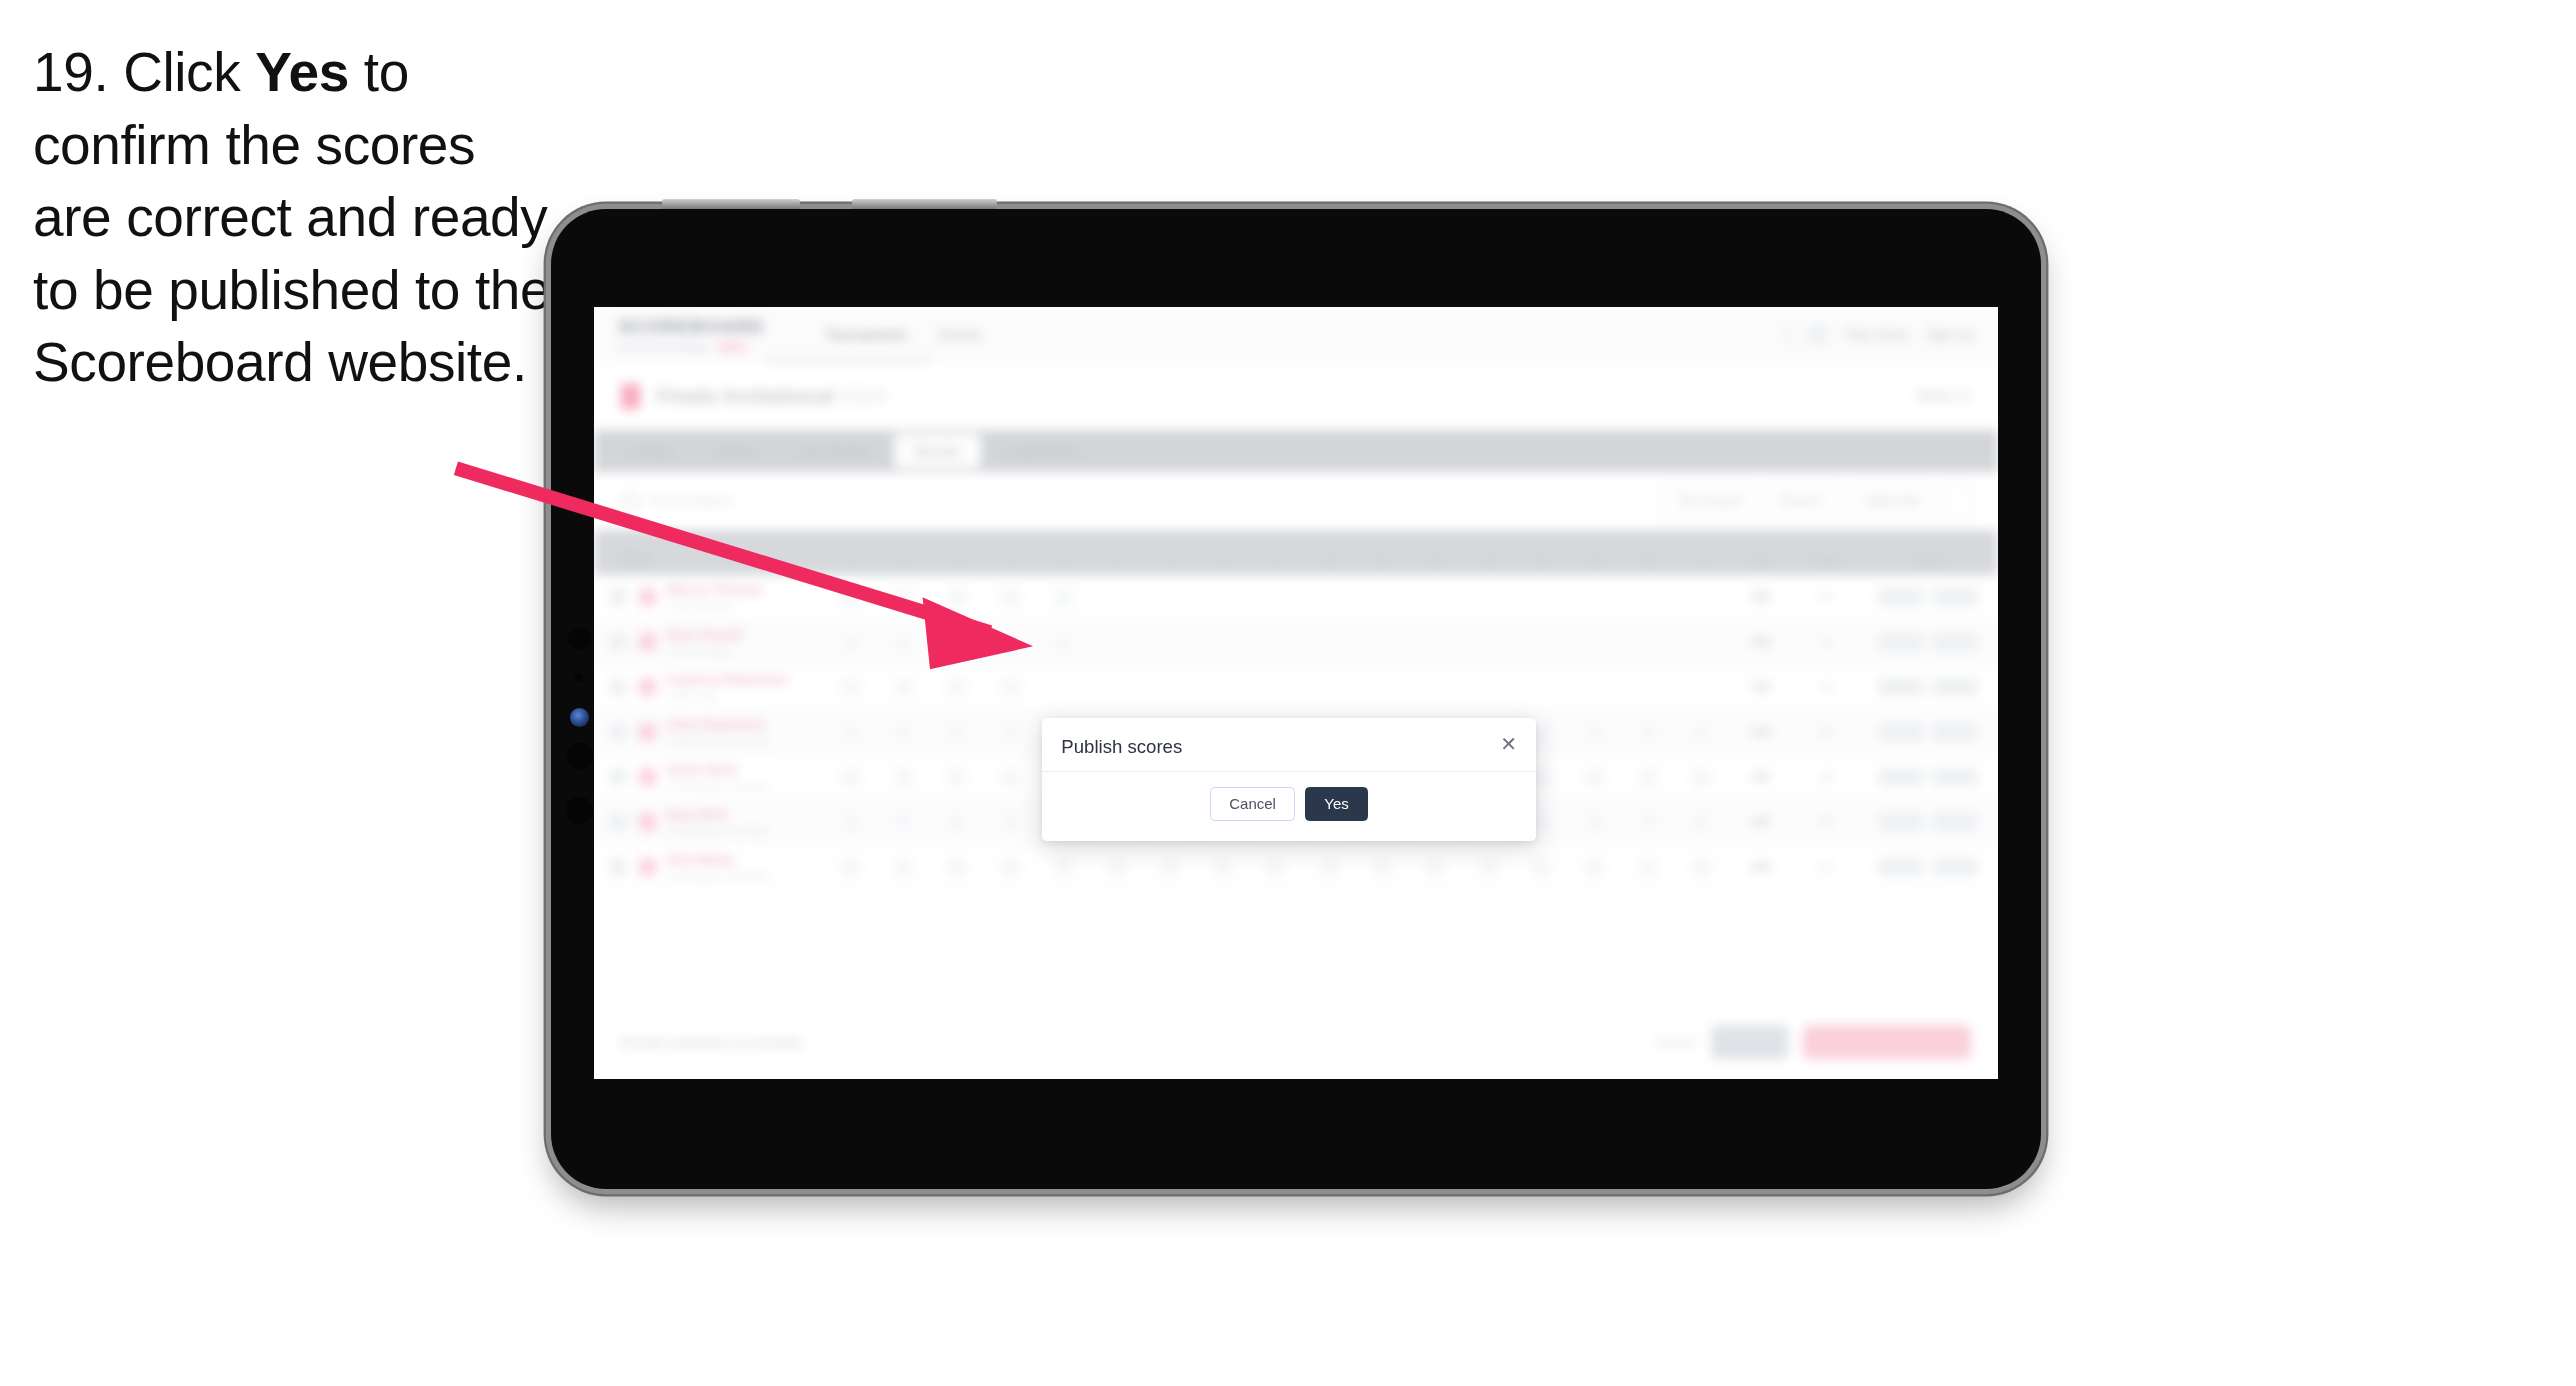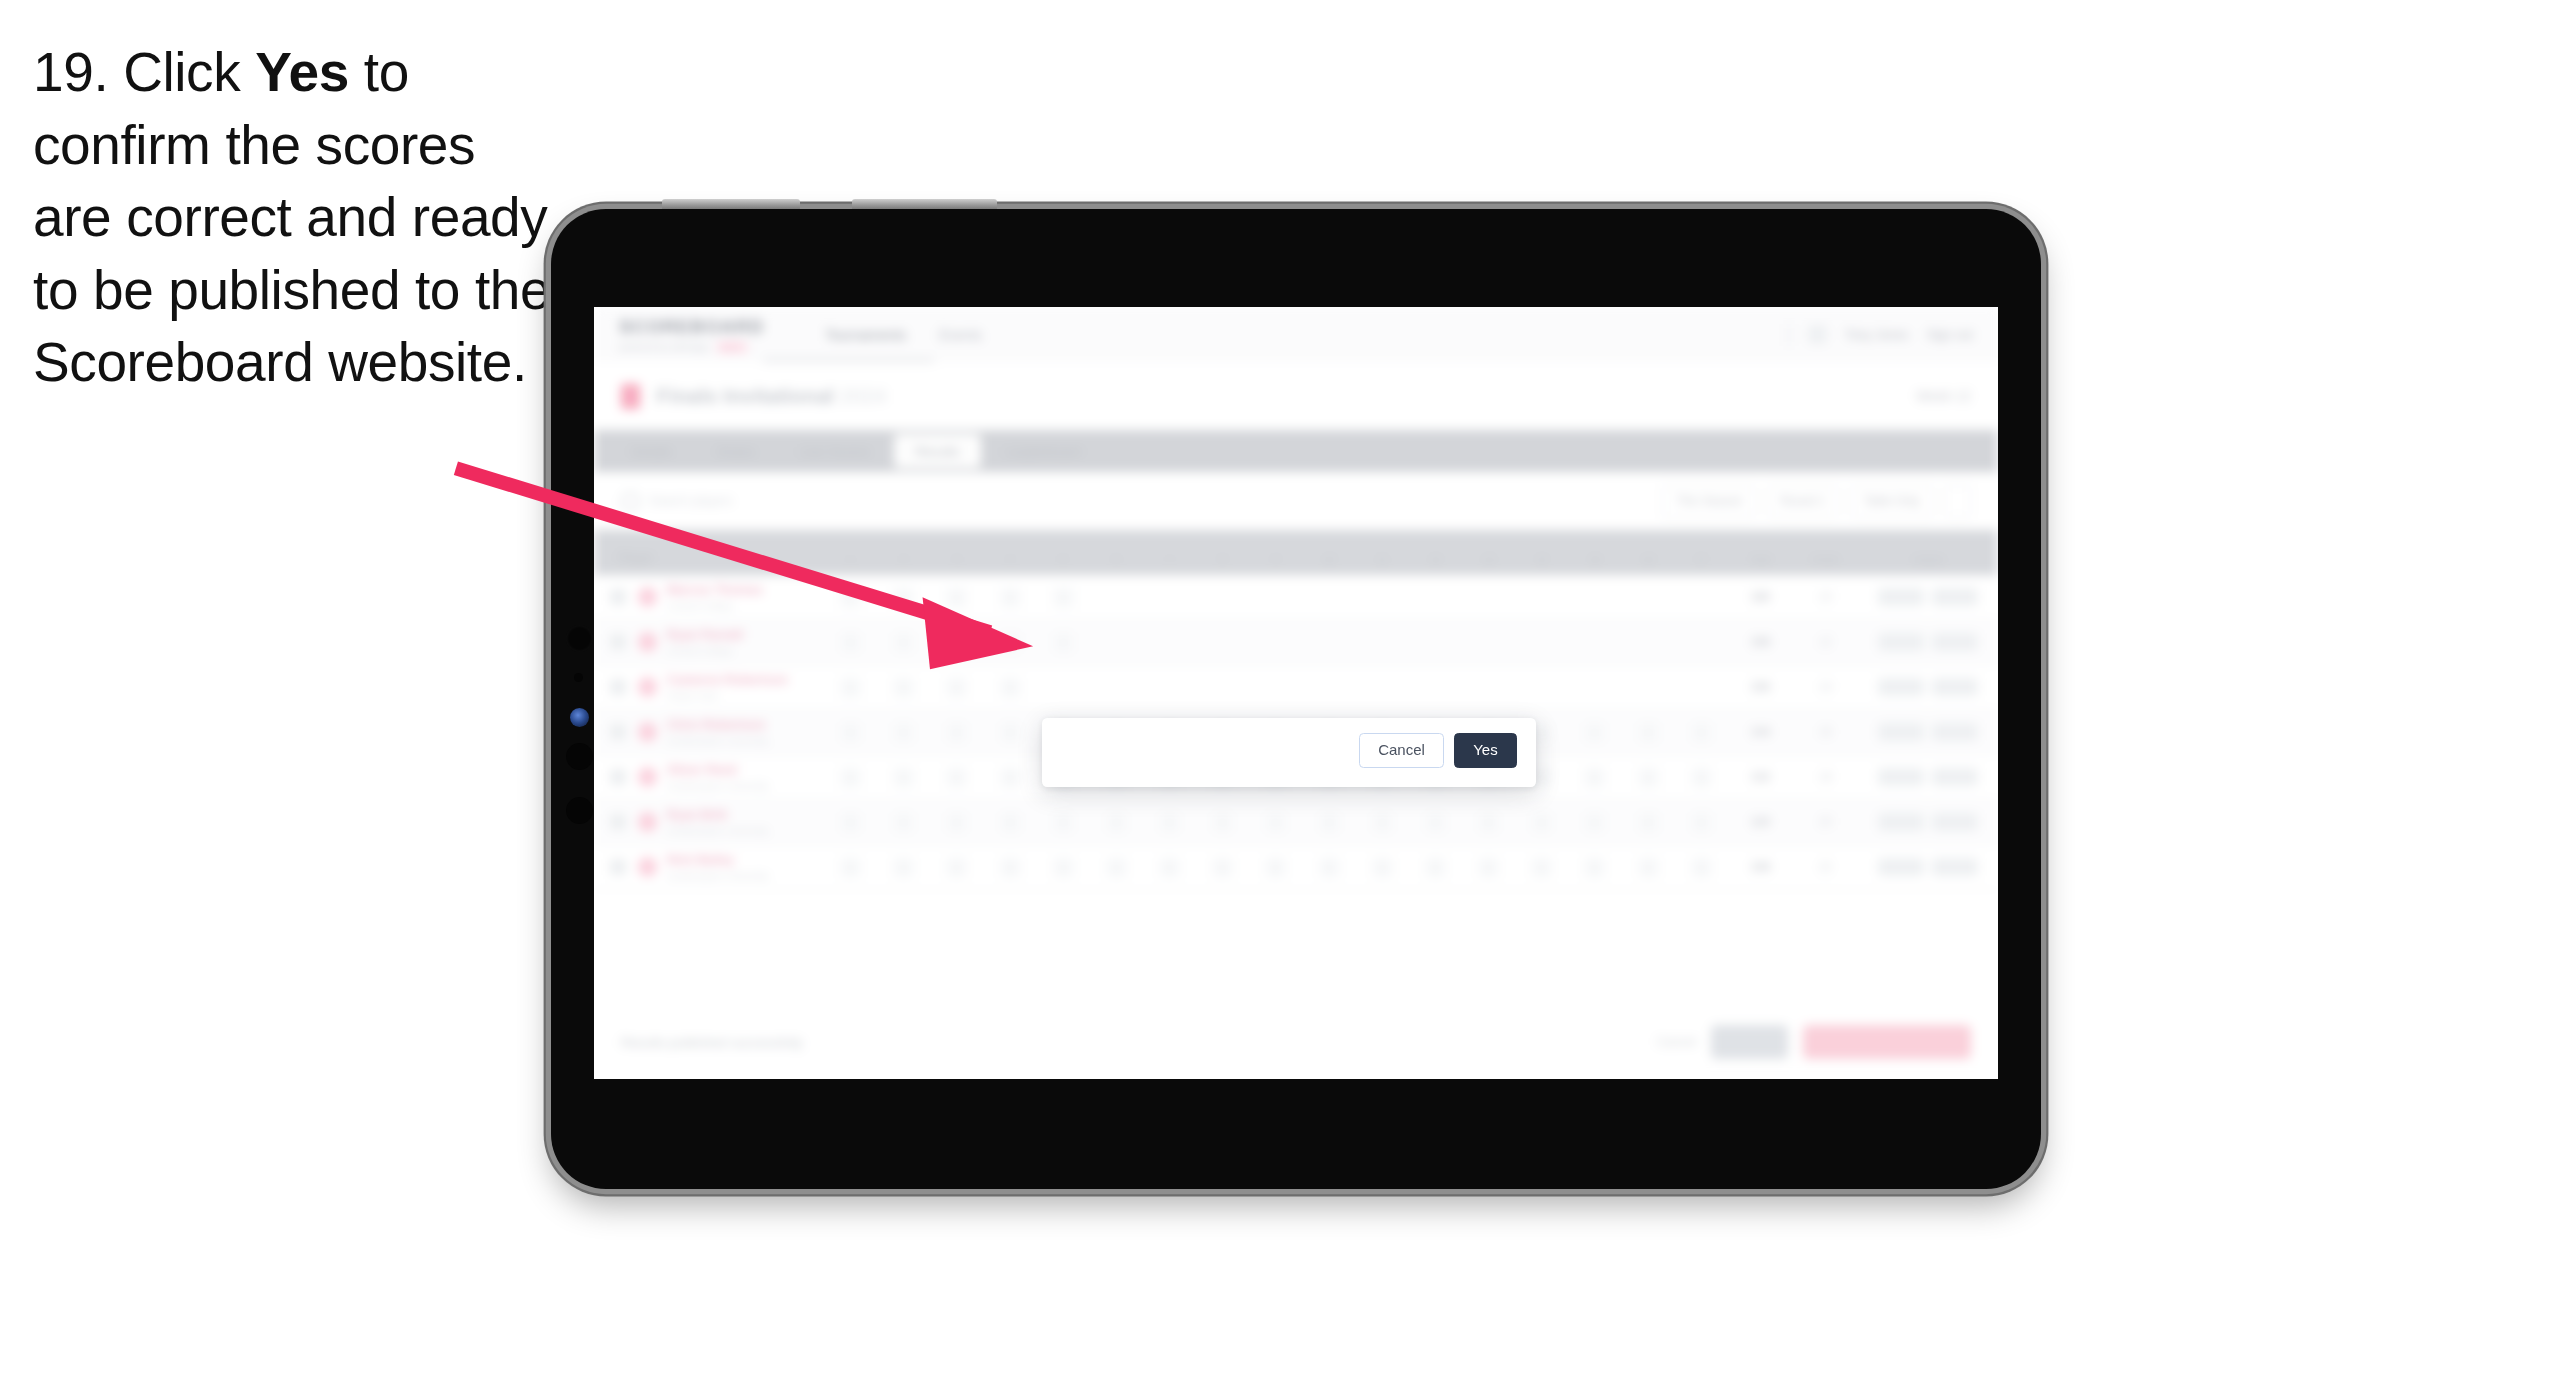--- a/index.html
+++ b/index.html
@@ -221,21 +221,21 @@
   .modal-close {
     position: absolute; right: 16.3px; top: 15px;
     width: 22px; height: 22px; display: flex; align-items: center;
     justify-content: center; color: #6d7381; font-size: 20px; line-height: 1;
     cursor: pointer;
   }
   .modal-body { padding: 16.3px 19.3px 6px 19.3px; }
   .modal-msg { font-size: 15px; color: #767c89; }
   .modal-foot {
     padding: 15px 19.3px 19.3px 19.3px;
-    display: flex; justify-content: flex-end; gap: 10.4px;
+    display: flex; justify-content: center; gap: 10.4px;
   }
   .btn {
     font-size: 15px; border-radius: 4.5px; cursor: pointer;
     padding: 8.2px 18px; box-sizing: border-box; line-height: 1.1;
   }
   .btn-cancel { background: #ffffff; border: 0.7px solid #c9d8f0; color: #4a5260; }
   .btn-yes { background: #2b374b; border: 0.7px solid #2b374b; color: #ffffff; }
 
   
   #arrow { position: absolute; left: 0; top: 0; width: 2576px; height: 1386px;
@@ -745,20 +745,24 @@
         <div class="bot-right">
           <div class="bot-link">Cancel</div>
           <div class="bot-btn-grey"></div>
           <div class="bot-btn-pink"></div>
         </div>
       </div>
     </div>
 
     <div id="modal-scrim"></div>
     <div id="modal">
+      <div class="modal-head">
+        <div class="modal-title">Publish scores</div>
+        <div class="modal-close">✕</div>
+      </div>
       <div class="modal-foot">
         <div class="btn btn-cancel" style="border-color: rgb(201, 216, 240);">Cancel</div>
         <div class="btn btn-yes" style="background: rgb(43, 55, 75); border-color: rgb(43, 55, 75);">Yes</div>
       </div>
     </div>
 
   </div>
 </div>
 
 <svg id="arrow" viewBox="0 0 3471 1868" xmlns="http://www.w3.org/2000/svg">

